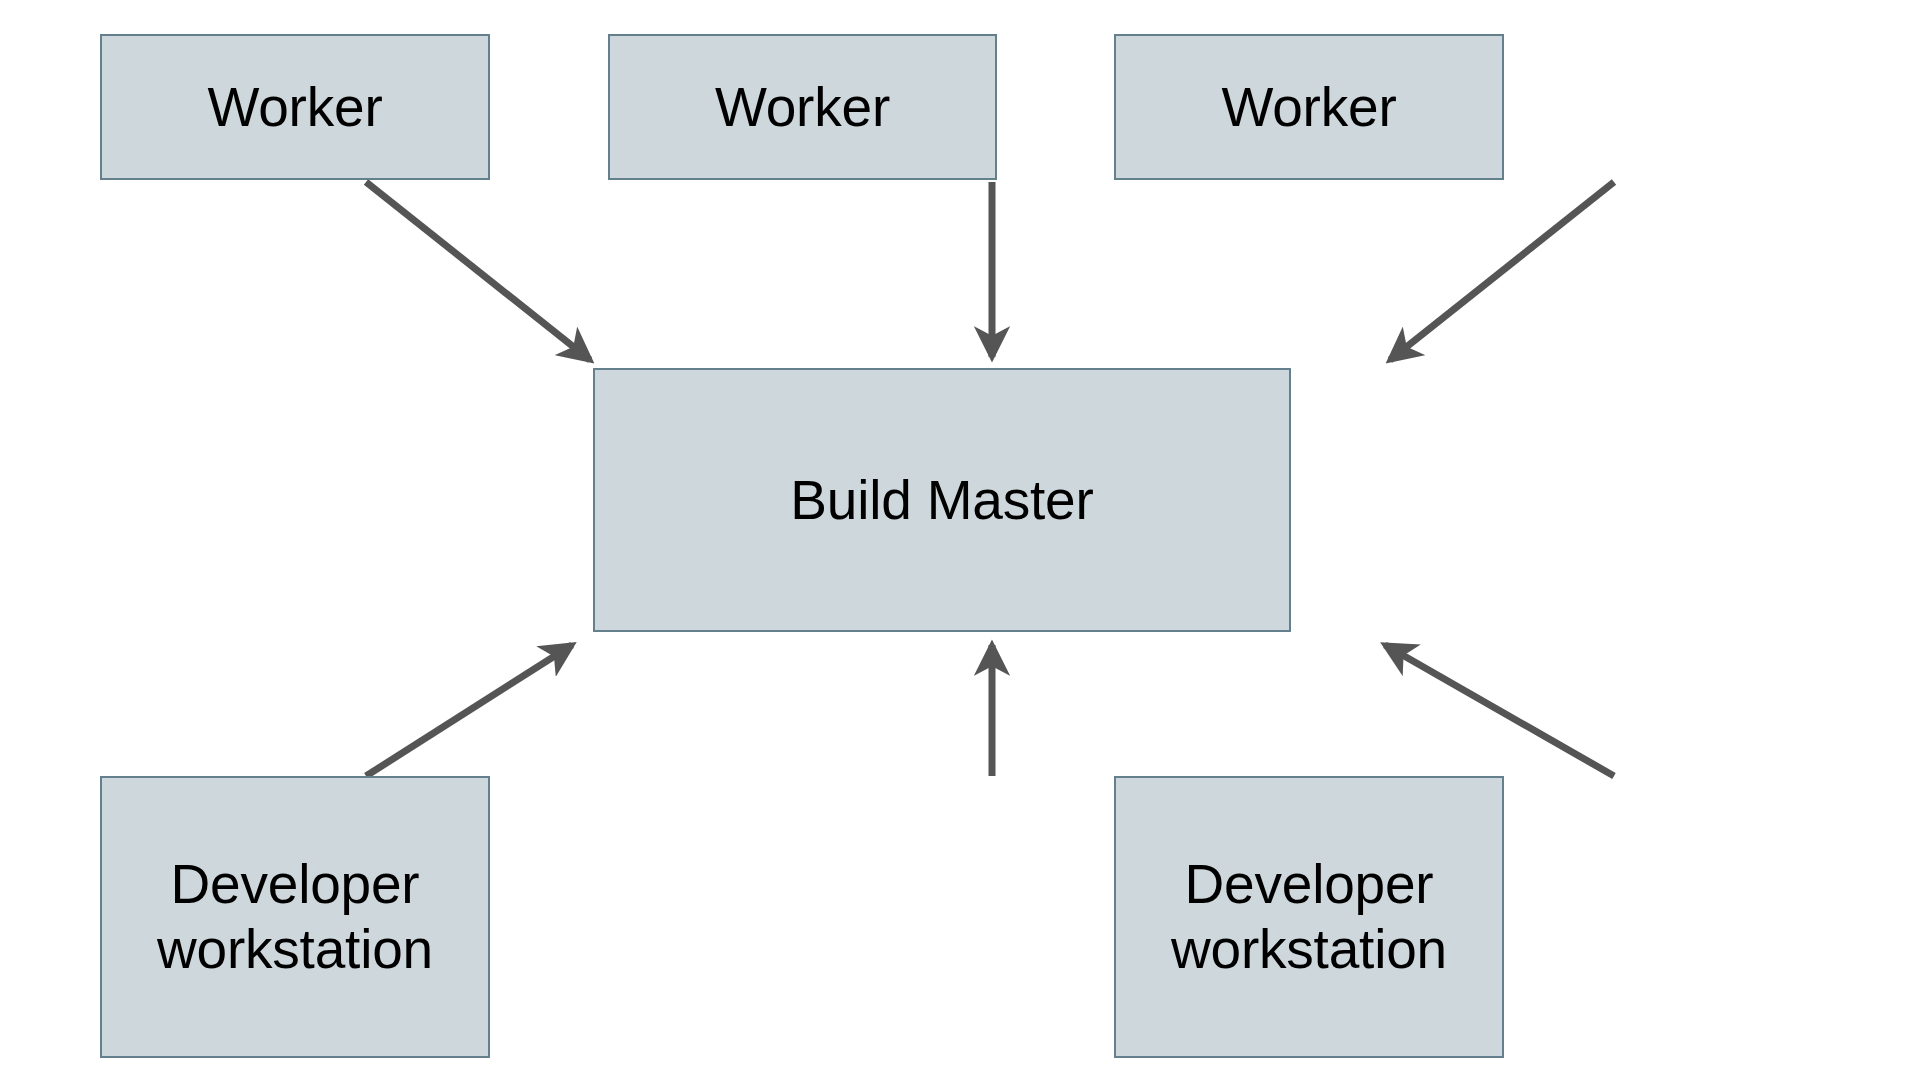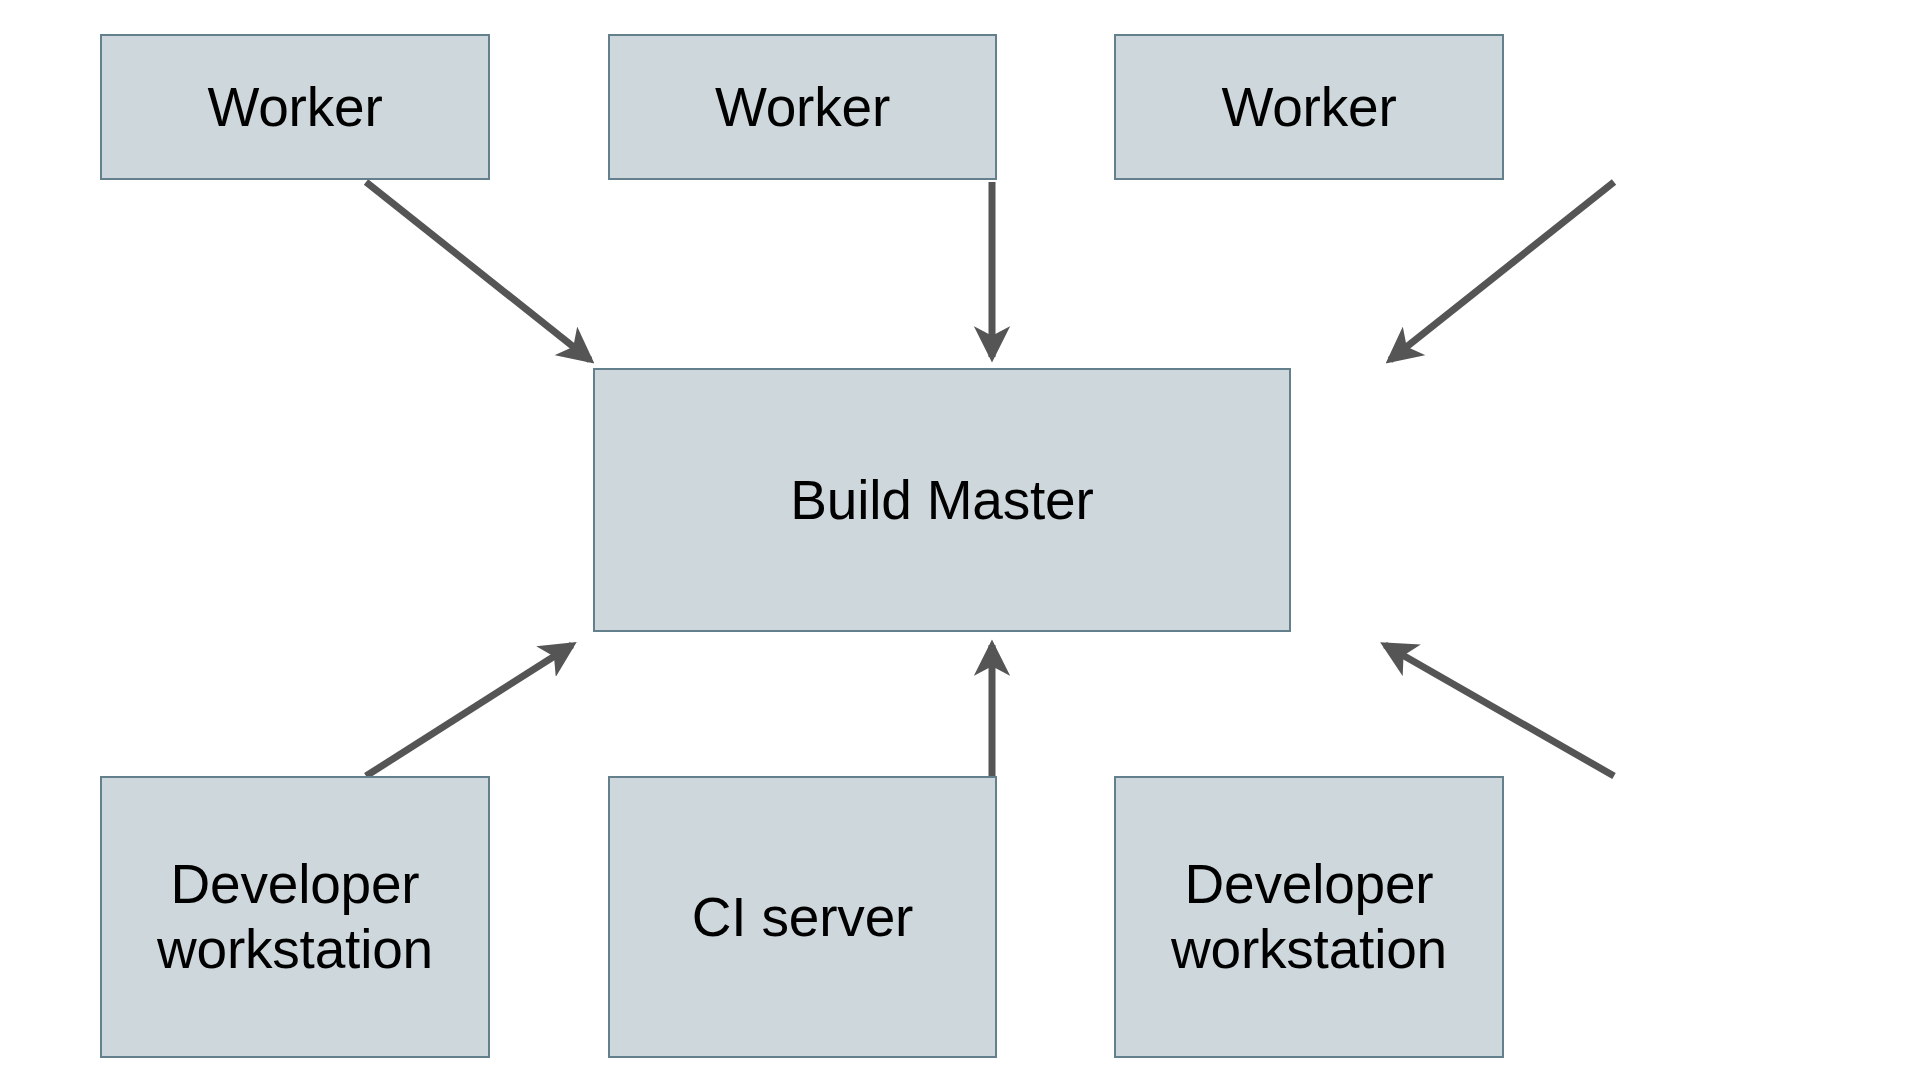--- a/index.html
+++ b/index.html
@@ -107,22 +107,19 @@
 
   <div class="node" id="node-build-master">
     <span class="node-label">Build Master</span>
   </div>
 
   <div class="node" id="node-dev-ws-1">
     <span class="node-label">Developer
 workstation</span>
   </div>
 
-  <div class="node" id="node-ci-server">
-    <span class="node-label">CI server</span>
-  </div>
 
   <div class="node" id="node-dev-ws-2">
     <span class="node-label">Developer
 workstation</span>
   </div>
 
 </div>
 
 </body></html>

